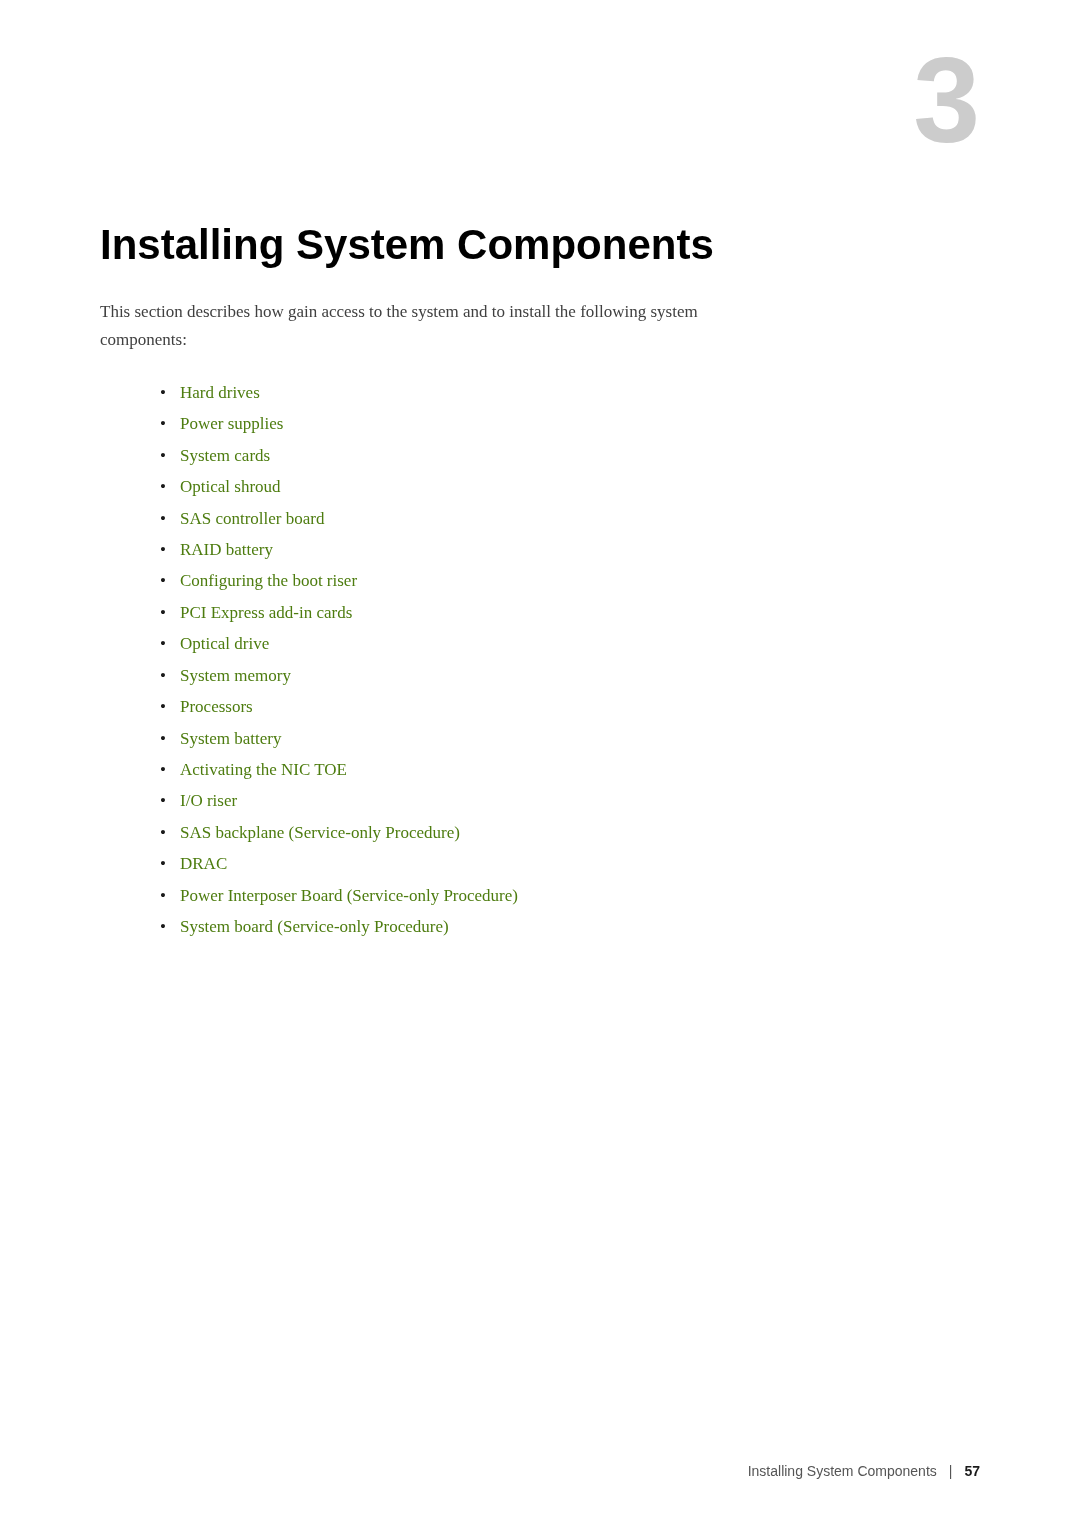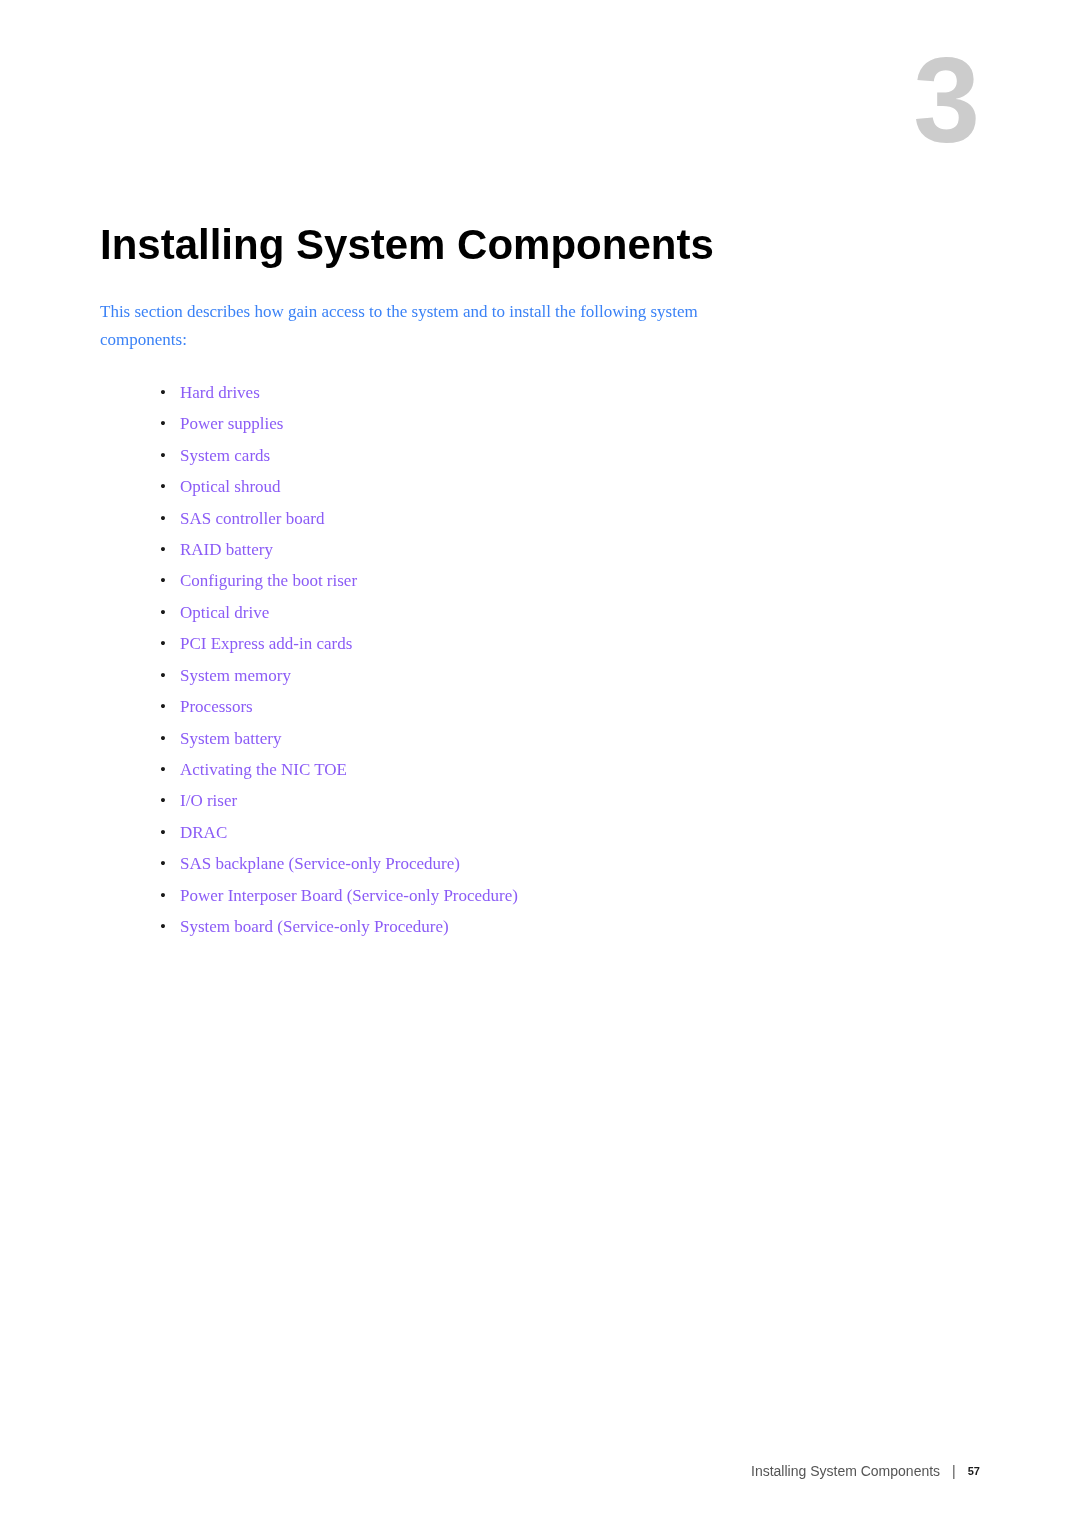--- a/index.html
+++ b/index.html
@@ -42,35 +42,35 @@
       font-weight: bold;
       font-family: Arial, Helvetica, sans-serif;
       color: #000000;
       line-height: 1.2;
       margin-bottom: 28px;
     }
 
     .intro-text {
       font-size: 17px;
       line-height: 1.6;
-      color: #3b82f6;
+      color: #404040;
       margin-bottom: 24px;
       max-width: 680px;
     }
 
     .bullet-list {
       list-style: none;
       padding: 0;
       margin-left: 60px;
     }
 
     .bullet-list li {
       font-size: 17px;
       line-height: 1.85;
-      color: #8b5cf6;
+      color: #4d7c0f;
       position: relative;
       padding-left: 20px;
     }
 
     .bullet-list li::before {
       content: '•';
       position: absolute;
       left: 0;
       top: 0;
       font-size: 17px;
@@ -92,21 +92,21 @@
       font-family: Arial, Helvetica, sans-serif;
     }
 
     .footer-separator {
       color: #555555;
       font-size: 14px;
       font-family: Arial, Helvetica, sans-serif;
     }
 
     .footer-page {
-      font-size: 11px;
+      font-size: 14px;
       font-weight: bold;
       color: #1a1a1a;
       font-family: Arial, Helvetica, sans-serif;
     }
   </style>
 </head>
 <body>
 
 <div class="page-container">
 
@@ -117,29 +117,29 @@
   <p class="intro-text">This section describes how gain access to the system and to install the following system components:</p>
 
   <ul class="bullet-list">
   <li>Hard drives</li>
       <li>Power supplies</li>
       <li>System cards</li>
       <li>Optical shroud</li>
       <li>SAS controller board</li>
       <li>RAID battery</li>
       <li>Configuring the boot riser</li>
+      <li>PCI Express add-in cards</li>
       <li>Optical drive</li>
-      <li>PCI Express add-in cards</li>
       <li>System memory</li>
       <li>Processors</li>
       <li>System battery</li>
       <li>Activating the NIC TOE</li>
       <li>I/O riser</li>
+      <li>SAS backplane (Service-only Procedure)</li>
       <li>DRAC</li>
-      <li>SAS backplane (Service-only Procedure)</li>
       <li>Power Interposer Board (Service-only Procedure)</li>
       <li>System board (Service-only Procedure)</li>
     </ul>
 
   <div class="footer">
     <span class="footer-text">Installing System Components</span>
     <span class="footer-separator">|</span>
     <span class="footer-page">57</span>
   </div>
 

